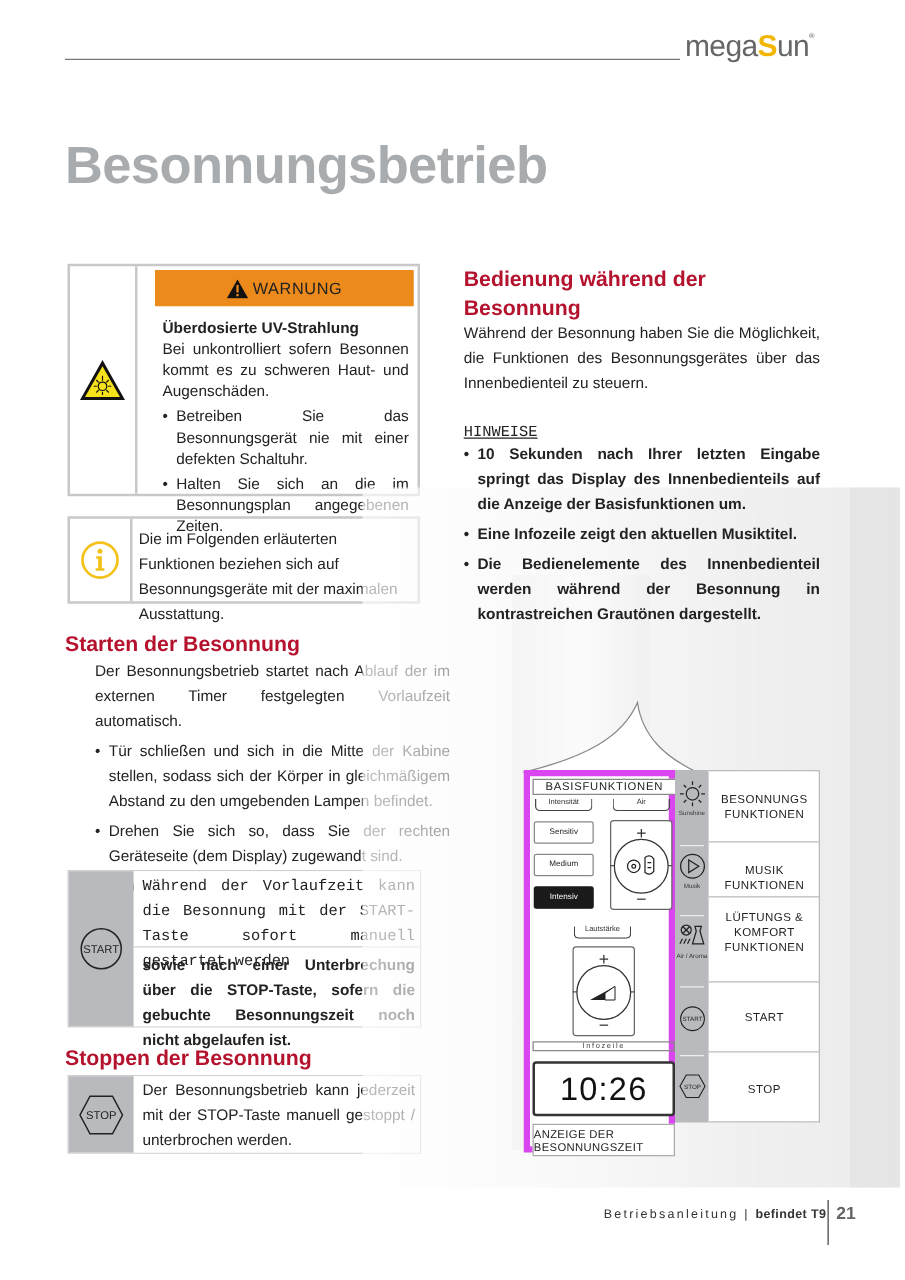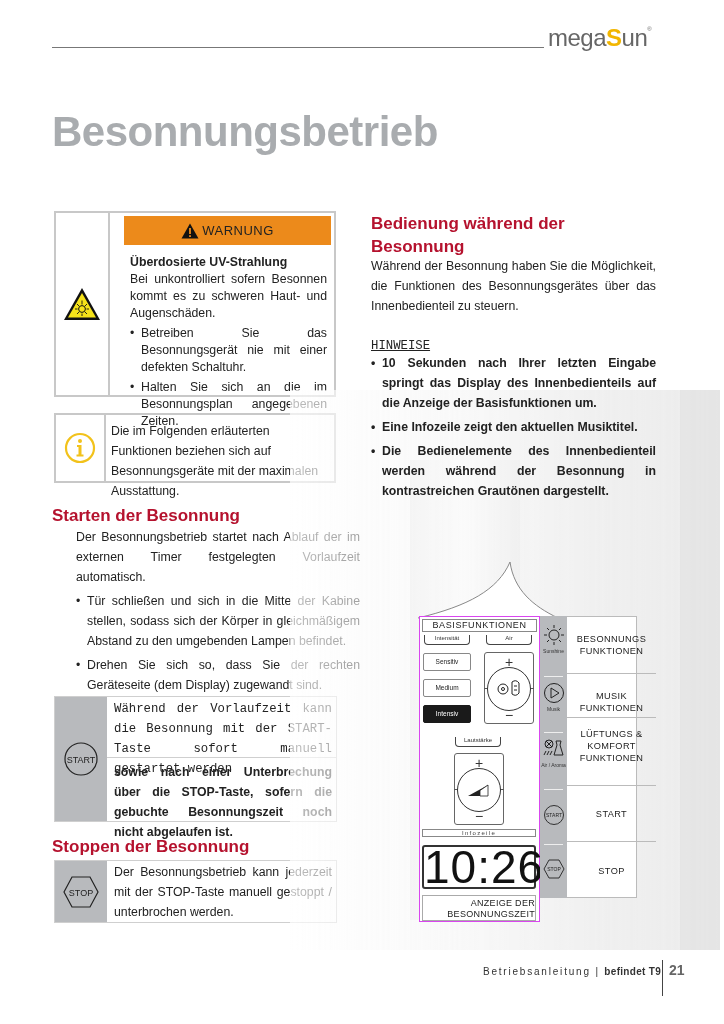--- a/index.html
+++ b/index.html
@@ -44,39 +44,39 @@
   .hinweise { position: absolute; left: 371px; top: 339px; font-size: 12.3px; text-decoration: underline; font-family: Liberation Mono, monospace; }
 
   .bg-photo { position: absolute; left: 290px; top: 390px; width: 430px; height: 560px;
     background: linear-gradient(90deg, rgba(255,255,255,1) 0%, rgba(240,240,240,0.6) 40%, rgba(225,225,225,0.7) 70%, rgba(200,200,200,0.5) 100%); opacity: 0.7; }
   .bg-photo::before { content: ""; position: absolute; left: 120px; top: 70px; width: 110px; height: 460px; background: linear-gradient(90deg, rgba(235,235,235,0.6), rgba(250,250,250,0.8), rgba(230,230,230,0.6)); }
   .bg-photo::after { content: ""; position: absolute; right: 0; top: 0; width: 40px; height: 560px; background: rgba(210,210,210,0.5); }
 
   .callout { position: absolute; left: 418px; top: 560px; width: 140px; height: 60px; }
 
   .panel { position: absolute; left: 419px; top: 616px; width: 237px; height: 282px; }
-  .panel-left { position: absolute; left: 0; top: 0; width: 121px; height: 306px; background: #fff; border: 1px solid #d946ef; }
+  .panel-left { position: absolute; left: 0; top: 0; width: 121px; height: 306px; background: #fff; border: 5px solid #d946ef; }
   .basis-title { position: absolute; left: 2px; top: 2px; width: 115px; height: 13px; border: 1px solid #888; font-size: 9px; letter-spacing: 0.6px; text-align: center; line-height: 11px; background: #fff; }
   .bracket-lbl { position: absolute; top: 18px; height: 10px; border: 1px solid #444; border-top: none; border-radius: 0 0 4px 4px; font-size: 6px; text-align: center; line-height: 6px; color: #333; }
   .mode-btn { position: absolute; left: 3px; width: 48px; height: 18px; border: 1px solid #888; border-radius: 2px; font-size: 6.5px; text-align: center; line-height: 16px; background: #fff; }
   .mode-btn.active { background: #1a1a1a; color: #fff; border-color: #1a1a1a; }
   .dial-box { position: absolute; border: 1px solid #666; border-radius: 3px; background: #fff; }
   .dial-box .plus, .dial-box .minus { position: absolute; left: 0; width: 100%; text-align: center; font-size: 14px; color: #333; line-height: 14px; }
   .dial-circle { position: absolute; left: 50%; width: 44px; height: 44px; margin-left: -22px; border: 1px solid #333; border-radius: 50%; background: #fff; display: flex; align-items: center; justify-content: center; }
   .dial-line { position: absolute; height: 1px; background: #555; }
   .info-line { position: absolute; left: 2px; top: 212px; width: 114px; height: 8px; border: 1px solid #888; font-size: 6px; letter-spacing: 1.3px; text-align: center; line-height: 6px; color: #444; }
-  .clock { position: absolute; left: 2px; top: 228px; width: 114px; height: 44px; border: 2px solid #333; border-radius: 3px; font-size: 46px; text-align: center; line-height: 40px; color: #111; letter-spacing: 1px; background: #fff; }
-  .time-lbl { position: absolute; left: 2px; top: 278px; width: 114px; height: 26px; border: 1px solid #aaa; font-size: 9px; letter-spacing: 0.3px; text-align: right; line-height: 11px; padding-top: 2px; background: #fff; }
+  .clock { position: absolute; left: 2px; top: 228px; width: 114px; height: 44px; border: 2px solid #333; border-radius: 3px; font-size: 26px; text-align: center; line-height: 40px; color: #111; letter-spacing: 1px; background: #fff; }
+  .time-lbl { position: absolute; left: 2px; top: 278px; width: 114px; height: 26px; border: 1px solid #aaa; font-size: 9px; letter-spacing: 0.3px; text-align: left; line-height: 11px; padding-top: 2px; background: #fff; }
 
   .panel-side { position: absolute; left: 121px; top: 0; width: 27px; height: 282px; background: #b8babd; }
   .side-item { position: absolute; left: 0; width: 27px; height: 56px; display: flex; flex-direction: column; align-items: center; }
   .side-item .lbl { font-size: 5px; color: #333; margin-top: 2px; white-space: nowrap; }
   .side-sep { position: absolute; left: 4px; width: 19px; height: 1px; background: #eee; }
 
-  .panel-right { position: absolute; left: 148px; top: 0; width: 70px; height: 282px; background: #fff; border: 1px solid #bbb; border-left: none; }
+  .panel-right { position: absolute; left: 148px; top: 0; width: 89px; height: 282px; background: #fff; border: 1px solid #bbb; border-left: none; }
   .func { position: absolute; left: 0; width: 89px; height: 56px; display: flex; align-items: center; justify-content: center; font-size: 9.2px; letter-spacing: 0.4px; text-align: center; line-height: 12px; color: #222; }
   .func + .func { border-top: 1px solid #bbb; }
 
   
   .footer { position: absolute; top: 966px; right: 63px; font-size: 10px; letter-spacing: 1.8px; color: #333; }
   .footer b { letter-spacing: 0.3px; }
   .foot-sep { position: absolute; left: 662px; top: 960px; width: 1px; height: 36px; background: #444; }
   .page-no { position: absolute; left: 669px; top: 962px; font-size: 14px; font-weight: bold; color: #666; }
 </style>
 </head>

